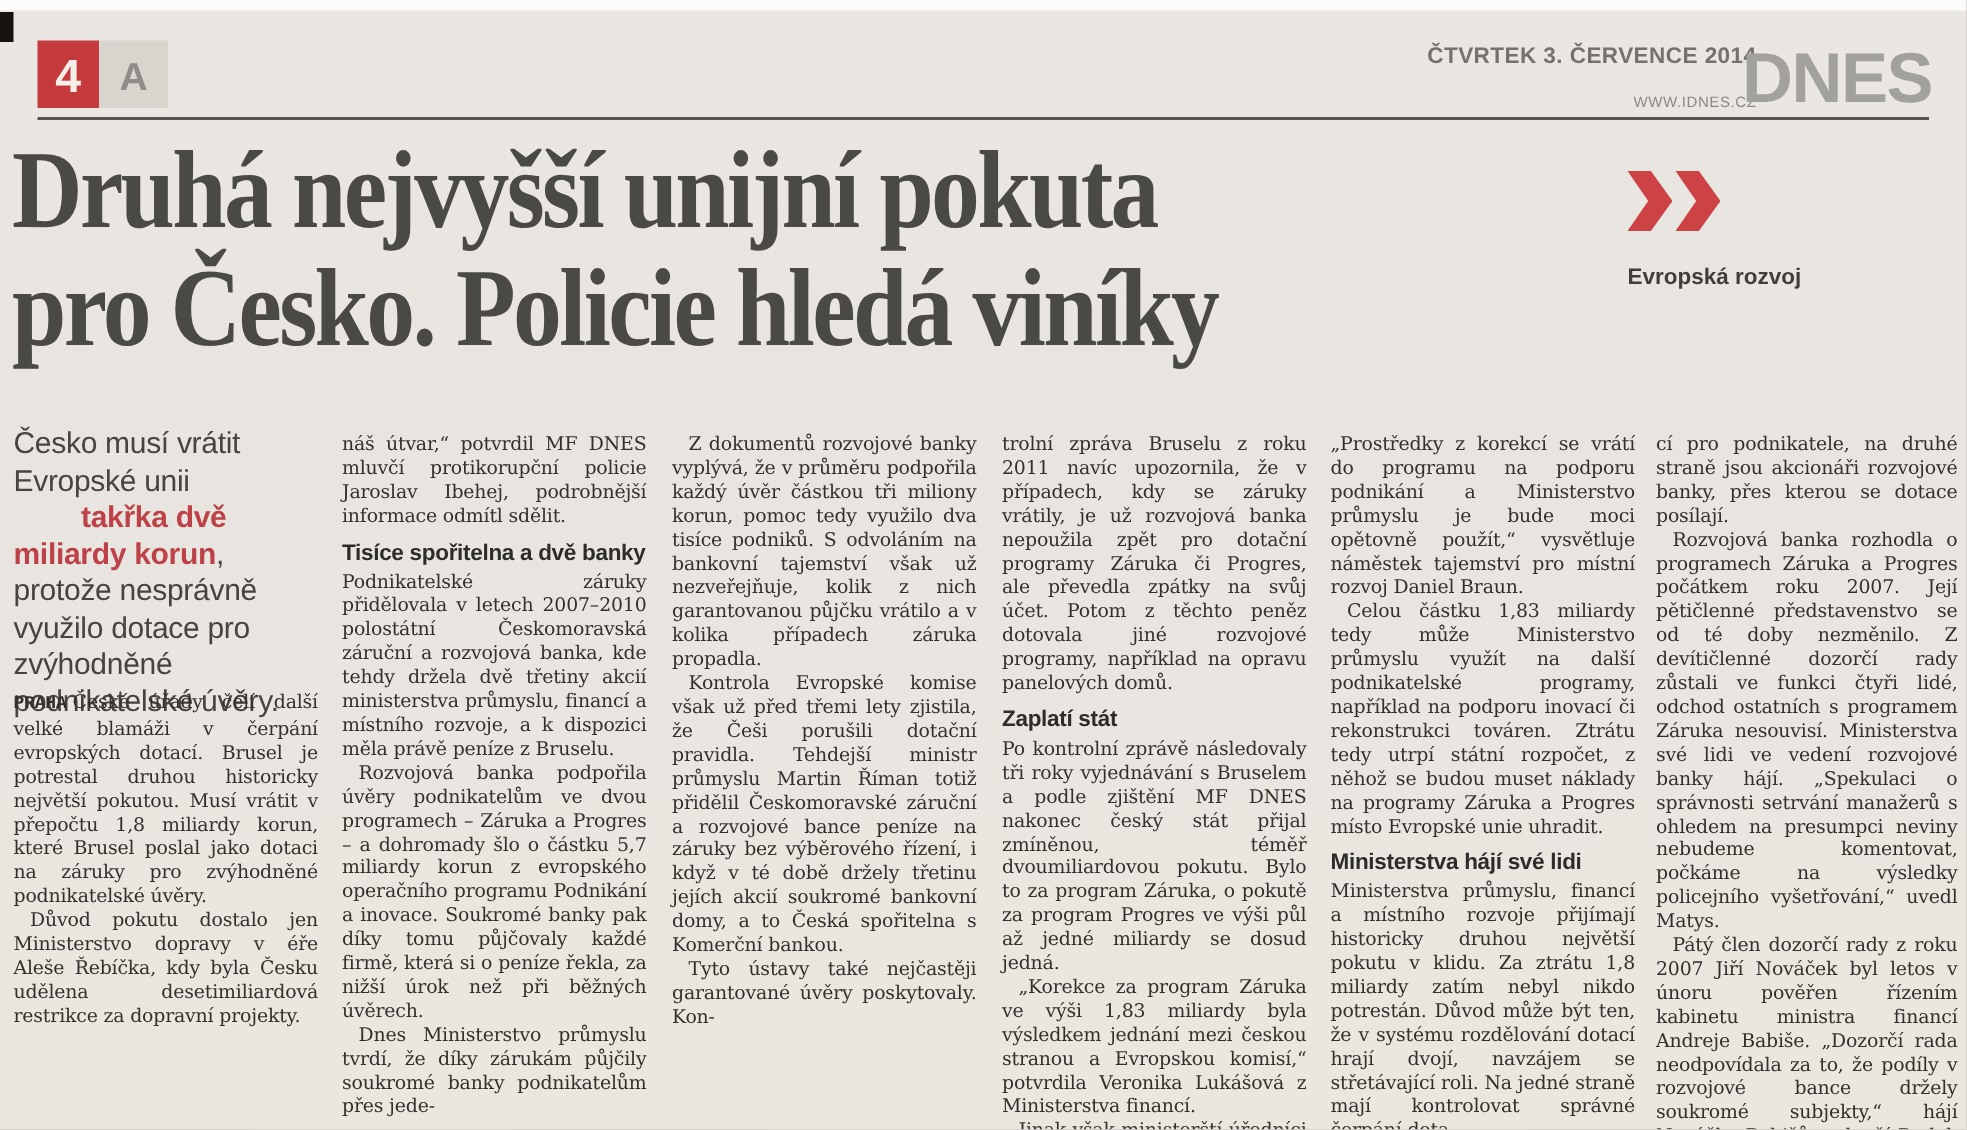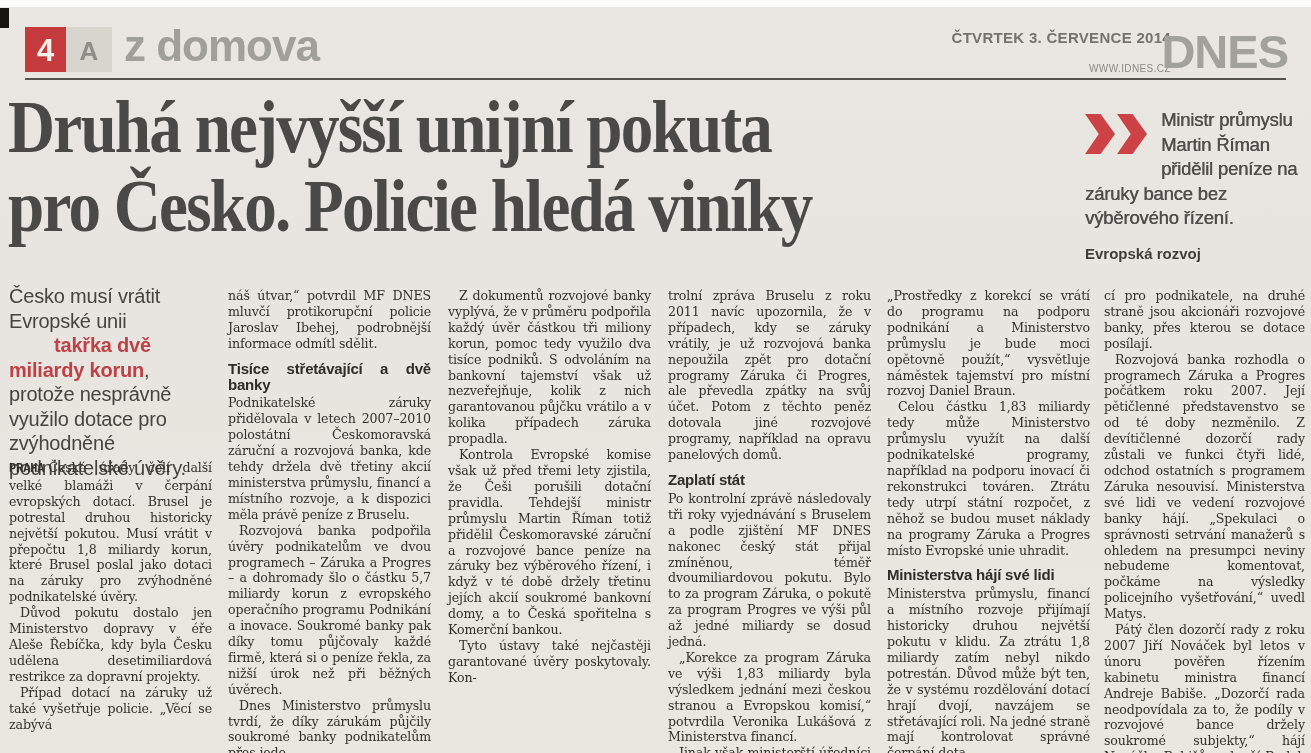--- a/index.html
+++ b/index.html
@@ -86,52 +86,49 @@
 </style>
 </head>
 <body>
 
 <div class="page">
   <div class="top-strip"></div>
   <div class="corner-mark"></div>
 
   <div class="badge-num">4</div>
   <div class="badge-edition">A</div>
-  <div class="section-title">z domova</div>
   <div class="masthead-right">
     <div class="date">ČTVRTEK 3. ČERVENCE 2014</div>
     <div class="site">WWW.IDNES.CZ</div>
   </div>
   <div class="brand">DNES</div>
   <div class="masthead-rule"></div>
 
   <h1 class="headline">
     <span>Druhá nejvyšší unijní pokuta</span>
     <span>pro Česko. Policie hledá viníky</span>
   </h1>
 
   <aside class="pull-quote">
     <span class="chev-wrap">
       <span class="chev"></span><span class="chev"></span>
     </span>
-    <span class="pq-text">Ministr průmyslu Martin Říman přidělil peníze na záruky bance bez výběrového řízení.</span>
     <div class="pq-source">Evropská rozvoj</div>
   </aside>
 
   <p class="lead"><span>Česko musí vrátit Evropské unii </span><span class="red">takřka dvě miliardy korun</span><span>, protože nesprávně využilo dotace pro zvýhodněné podnikatelské úvěry.</span></p>
 
   <div class="col c1">
     <p><span class="dateline">PRAHA</span><span>České úřady čelí další velké blamáži v čerpání evropských dotací. Brusel je potrestal druhou historicky největší pokutou. Musí vrátit v přepočtu 1,8 miliardy korun, které Brusel poslal jako dotaci na záruky pro zvýhodněné podnikatelské úvěry.</span></p>
     <p class="ind">Důvod pokutu dostalo jen Ministerstvo dopravy v éře Aleše Řebíčka, kdy byla Česku udělena desetimiliardová restrikce za dopravní projekty.</p>
-    <p class="ind">Případ dotací na záruky už také vyšetřuje policie. „Věcí se zabývá</p>
   </div>
 
   <div class="col c2">
     <p>náš útvar,“ potvrdil MF DNES mluvčí protikorupční policie Jaroslav Ibehej, podrobnější informace odmítl sdělit.</p>
-    <h3>Tisíce střetávající a dvě banky</h3>
+    <h3>Tisíce spořitelna a dvě banky</h3>
     <p>Podnikatelské záruky přidělovala v letech 2007–2010 polostátní Českomoravská záruční a rozvojová banka, kde tehdy držela dvě třetiny akcií ministerstva průmyslu, financí a místního rozvoje, a k dispozici měla právě peníze z Bruselu.</p>
     <p class="ind">Rozvojová banka podpořila úvěry podnikatelům ve dvou programech – Záruka a Progres – a dohromady šlo o částku 5,7 miliardy korun z evropského operačního programu Podnikání a inovace. Soukromé banky pak díky tomu půjčovaly každé firmě, která si o peníze řekla, za nižší úrok než při běžných úvěrech.</p>
     <p class="ind">Dnes Ministerstvo průmyslu tvrdí, že díky zárukám půjčily soukromé banky podnikatelům přes jede-</p>
   </div>
 
   <div class="col c3">
     <p class="ind">Z dokumentů rozvojové banky vyplývá, že v průměru podpořila každý úvěr částkou tři miliony korun, pomoc tedy využilo dva tisíce podniků. S odvoláním na bankovní tajemství však už nezveřejňuje, kolik z nich garantovanou půjčku vrátilo a v kolika případech záruka propadla.</p>
     <p class="ind">Kontrola Evropské komise však už před třemi lety zjistila, že Češi porušili dotační pravidla. Tehdejší ministr průmyslu Martin Říman totiž přidělil Českomoravské záruční a rozvojové bance peníze na záruky bez výběrového řízení, i když v té době držely třetinu jejích akcií soukromé bankovní domy, a to Česká spořitelna s Komerční bankou.</p>
     <p class="ind">Tyto ústavy také nejčastěji garantované úvěry poskytovaly. Kon-</p>
   </div>

